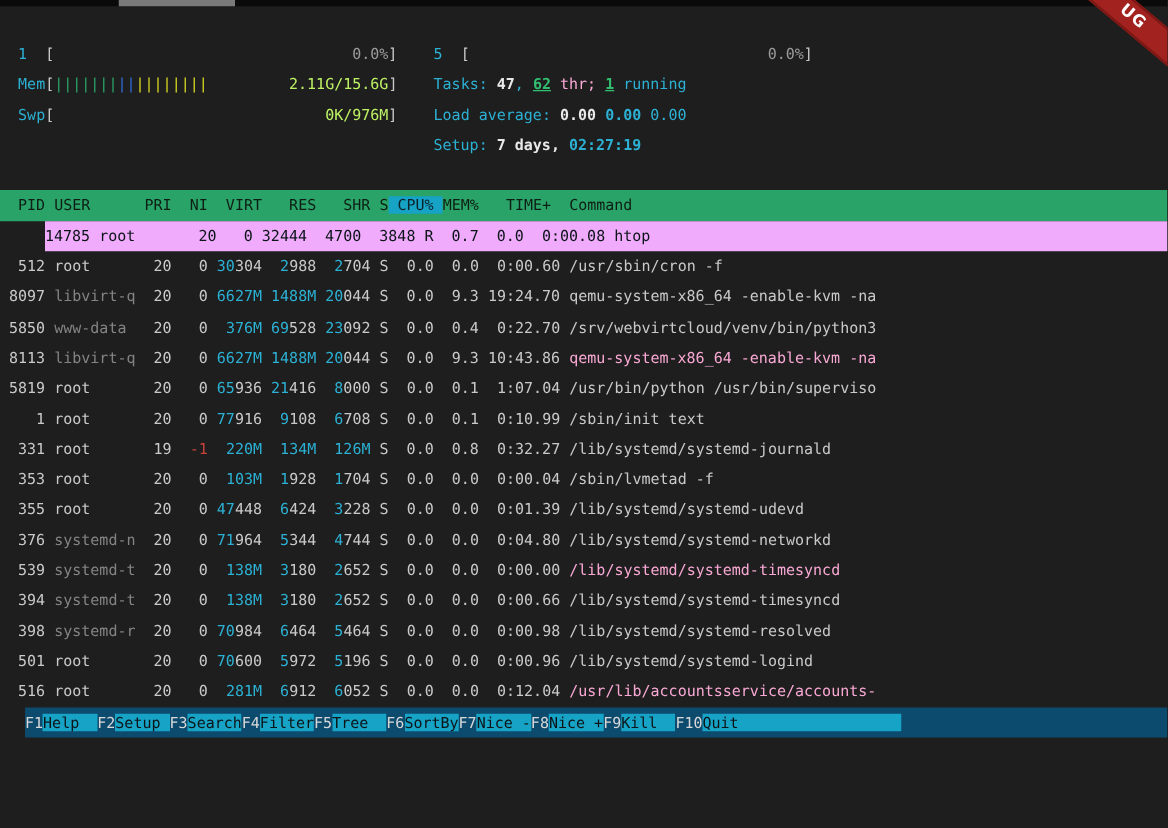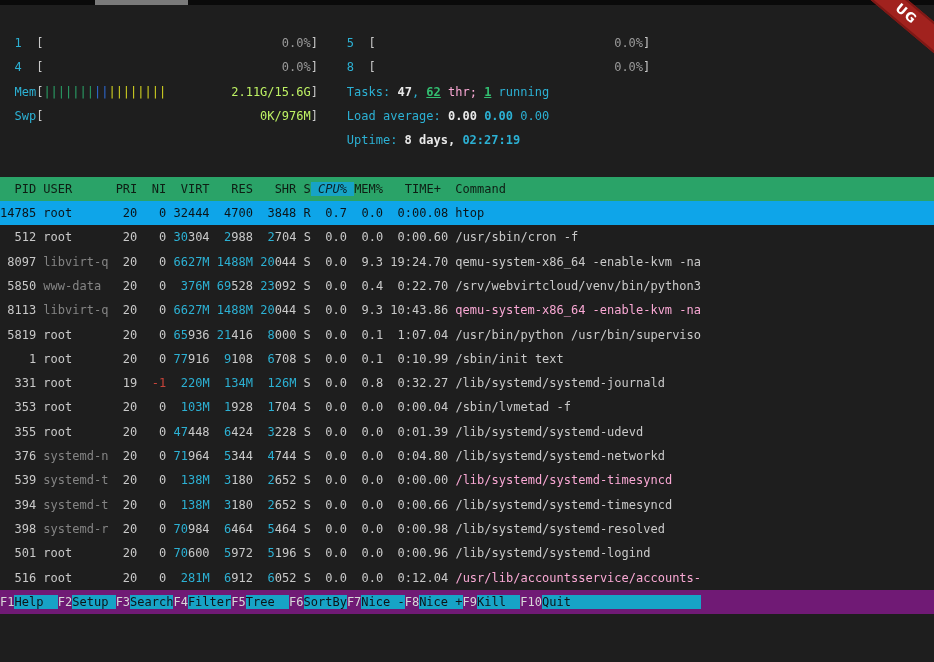--- a/index.html
+++ b/index.html
@@ -24,44 +24,43 @@
   .wb{color:#e9e9e9;font-weight:bold;}
   .gb{color:#33bf71;font-weight:bold;text-decoration:underline;}
   .grn{color:#f9a8d4;}
   .dim{color:#848484;}
   .red{color:#c8443a;}
   .gbar{color:#2aa368;}
   .bbar{color:#2f6bd6;}
   .ybar{color:#d6d622;}
   .line.header{background:#2aa368;}
   .hcell{color:#0e1e14;}
-  .hsort{background:#17a3c6;color:#0c2229;font-style:italic;}
-  .line.selected{background:#0ea5e9;}
+  .hsort{background:#17a3c6;color:#0c2229;}
+  .line.selected{background:#f0abfc;margin-left:36px;}
   .line.selected span{color:#0c1418;font-weight:normal;}
-  .line.fbar{background:#701a75;}
+  .line.fbar{background:#0c4a6e;margin-left:20px;}
   .fkey{color:#d8d8d8;}
   .flabel{background:#17a3c6;color:#0c1418;}
 </style>
 </head>
 <body>
 
 <div class="screen">
   <div class="topbar">
     <div class="topstrip"></div>
     <div class="tab"></div>
   </div>
   <div class="ribbon">
     <span>UG</span>
   </div>
   <div id="term">
       <div class="line"><span class="fg">  </span><span class="cyan">1  </span><span class="fg">[</span><span class="dimtxt">                                 0.0%</span><span class="fg">]</span><span class="fg">    </span><span class="cyan">5  </span><span class="fg">[</span><span class="dimtxt">                                 0.0%</span><span class="fg">]</span></div>
-      <div class="line"><span class="fg">  </span><span class="cyan">4  </span><span class="fg">[</span><span class="dimtxt">                                 0.0%</span><span class="fg">]</span><span class="fg">    </span><span class="cyan">8  </span><span class="fg">[</span><span class="dimtxt">                                 0.0%</span><span class="fg">]</span></div>
       <div class="line"><span class="fg">  </span><span class="cyan">Mem</span><span class="fg">[</span><span class="gbar">|||||||</span><span class="bbar">||</span><span class="ybar">||||||||</span><span class="meterval">         2.11G/15.6G</span><span class="fg">]</span><span class="fg">    </span><span class="cyan">Tasks: </span><span class="wb">47</span><span class="cyan">, </span><span class="gb">62</span><span class="grn"> thr; </span><span class="gb">1</span><span class="cyan"> running</span></div>
       <div class="line"><span class="fg">  </span><span class="cyan">Swp</span><span class="fg">[</span><span class="meterval">                              0K/976M</span><span class="fg">]</span><span class="fg">    </span><span class="cyan">Load average: </span><span class="wb">0.00</span><span class="fg"> </span><span class="cyanb">0.00</span><span class="fg"> </span><span class="cyan">0.00</span></div>
-      <div class="line"><span class="fg">                                                </span><span class="cyan">Uptime: </span><span class="wb">8 days, </span><span class="cyanb">02:27:19</span></div>
+      <div class="line"><span class="fg">                                                </span><span class="cyan">Setup: </span><span class="wb">7 days, </span><span class="cyanb">02:27:19</span></div>
       <div class="line"></div>
       <div class="line header"><span class="hcell">  PID</span><span class="hcell"> </span><span class="hcell">USER     </span><span class="hcell"> </span><span class="hcell">PRI</span><span class="hcell"> </span><span class="hcell"> NI</span><span class="hcell"> </span><span class="hcell"> VIRT</span><span class="hcell"> </span><span class="hcell">  RES</span><span class="hcell"> </span><span class="hcell">  SHR</span><span class="hcell"> </span><span class="hcell">S</span><span class="hsort"> CPU% </span><span class="hcell">MEM%</span><span class="hcell"> </span><span class="hcell">  TIME+ </span><span class="hcell"> </span><span class="hcell">Command</span></div>
       <div class="line selected"><span class="fg">14785</span><span class="fg"> </span><span class="fg">root     </span><span class="fg"> </span><span class="fg"> 20</span><span class="fg"> </span><span class="fg">  0</span><span class="fg"> </span><span class="fg">32444</span><span class="fg"> </span><span class="fg"> </span><span class="fg">4700</span><span class="fg"> </span><span class="fg"> </span><span class="fg">3848</span><span class="fg"> </span><span class="fg">R</span><span class="fg"> </span><span class="fg"> 0.7</span><span class="fg"> </span><span class="fg"> 0.0</span><span class="fg"> </span><span class="fg"> 0:00.08</span><span class="fg"> </span><span class="fg">htop</span></div>
       <div class="line"><span class="fg">  512</span><span class="fg"> </span><span class="fg">root     </span><span class="fg"> </span><span class="fg"> 20</span><span class="fg"> </span><span class="fg">  0</span><span class="fg"> </span><span class="cyan">30</span><span class="fg">304</span><span class="fg"> </span><span class="fg"> </span><span class="cyan">2</span><span class="fg">988</span><span class="fg"> </span><span class="fg"> </span><span class="cyan">2</span><span class="fg">704</span><span class="fg"> </span><span class="fg">S</span><span class="fg"> </span><span class="fg"> 0.0</span><span class="fg"> </span><span class="fg"> 0.0</span><span class="fg"> </span><span class="fg"> 0:00.60</span><span class="fg"> </span><span class="fg">/usr/sbin/cron -f</span></div>
       <div class="line"><span class="fg"> 8097</span><span class="fg"> </span><span class="dim">libvirt-q</span><span class="fg"> </span><span class="fg"> 20</span><span class="fg"> </span><span class="fg">  0</span><span class="fg"> </span><span class="cyan">6627M</span><span class="fg"> </span><span class="cyan">1488M</span><span class="fg"> </span><span class="cyan">20</span><span class="fg">044</span><span class="fg"> </span><span class="fg">S</span><span class="fg"> </span><span class="fg"> 0.0</span><span class="fg"> </span><span class="fg"> 9.3</span><span class="fg"> </span><span class="fg">19:24.70</span><span class="fg"> </span><span class="fg">qemu-system-x86_64 -enable-kvm -na</span></div>
       <div class="line"><span class="fg"> 5850</span><span class="fg"> </span><span class="dim">www-data </span><span class="fg"> </span><span class="fg"> 20</span><span class="fg"> </span><span class="fg">  0</span><span class="fg"> </span><span class="fg"> </span><span class="cyan">376M</span><span class="fg"> </span><span class="cyan">69</span><span class="fg">528</span><span class="fg"> </span><span class="cyan">23</span><span class="fg">092</span><span class="fg"> </span><span class="fg">S</span><span class="fg"> </span><span class="fg"> 0.0</span><span class="fg"> </span><span class="fg"> 0.4</span><span class="fg"> </span><span class="fg"> 0:22.70</span><span class="fg"> </span><span class="fg">/srv/webvirtcloud/venv/bin/python3</span></div>
       <div class="line"><span class="fg"> 8113</span><span class="fg"> </span><span class="dim">libvirt-q</span><span class="fg"> </span><span class="fg"> 20</span><span class="fg"> </span><span class="fg">  0</span><span class="fg"> </span><span class="cyan">6627M</span><span class="fg"> </span><span class="cyan">1488M</span><span class="fg"> </span><span class="cyan">20</span><span class="fg">044</span><span class="fg"> </span><span class="fg">S</span><span class="fg"> </span><span class="fg"> 0.0</span><span class="fg"> </span><span class="fg"> 9.3</span><span class="fg"> </span><span class="fg">10:43.86</span><span class="fg"> </span><span class="grn">qemu-system-x86_64 -enable-kvm -na</span></div>
       <div class="line"><span class="fg"> 5819</span><span class="fg"> </span><span class="fg">root     </span><span class="fg"> </span><span class="fg"> 20</span><span class="fg"> </span><span class="fg">  0</span><span class="fg"> </span><span class="cyan">65</span><span class="fg">936</span><span class="fg"> </span><span class="cyan">21</span><span class="fg">416</span><span class="fg"> </span><span class="fg"> </span><span class="cyan">8</span><span class="fg">000</span><span class="fg"> </span><span class="fg">S</span><span class="fg"> </span><span class="fg"> 0.0</span><span class="fg"> </span><span class="fg"> 0.1</span><span class="fg"> </span><span class="fg"> 1:07.04</span><span class="fg"> </span><span class="fg">/usr/bin/python /usr/bin/superviso</span></div>
       <div class="line"><span class="fg">    1</span><span class="fg"> </span><span class="fg">root     </span><span class="fg"> </span><span class="fg"> 20</span><span class="fg"> </span><span class="fg">  0</span><span class="fg"> </span><span class="cyan">77</span><span class="fg">916</span><span class="fg"> </span><span class="fg"> </span><span class="cyan">9</span><span class="fg">108</span><span class="fg"> </span><span class="fg"> </span><span class="cyan">6</span><span class="fg">708</span><span class="fg"> </span><span class="fg">S</span><span class="fg"> </span><span class="fg"> 0.0</span><span class="fg"> </span><span class="fg"> 0.1</span><span class="fg"> </span><span class="fg"> 0:10.99</span><span class="fg"> </span><span class="fg">/sbin/init text</span></div>
       <div class="line"><span class="fg">  331</span><span class="fg"> </span><span class="fg">root     </span><span class="fg"> </span><span class="fg"> 19</span><span class="fg"> </span><span class="red"> -1</span><span class="fg"> </span><span class="fg"> </span><span class="cyan">220M</span><span class="fg"> </span><span class="fg"> </span><span class="cyan">134M</span><span class="fg"> </span><span class="fg"> </span><span class="cyan">126M</span><span class="fg"> </span><span class="fg">S</span><span class="fg"> </span><span class="fg"> 0.0</span><span class="fg"> </span><span class="fg"> 0.8</span><span class="fg"> </span><span class="fg"> 0:32.27</span><span class="fg"> </span><span class="fg">/lib/systemd/systemd-journald</span></div>

